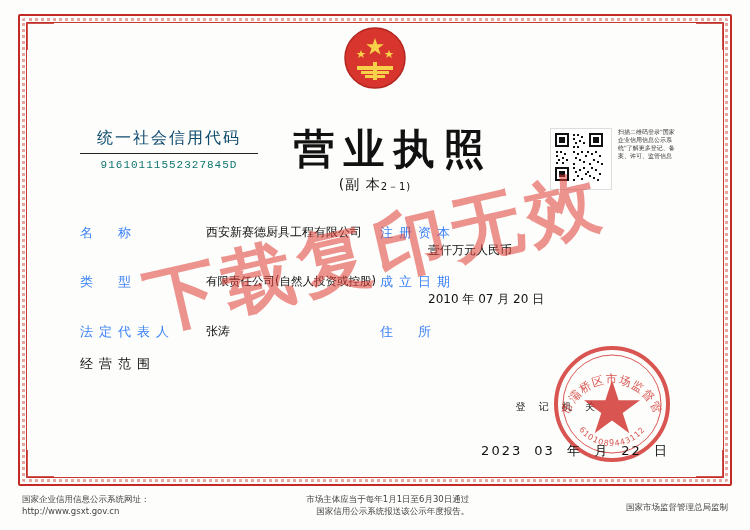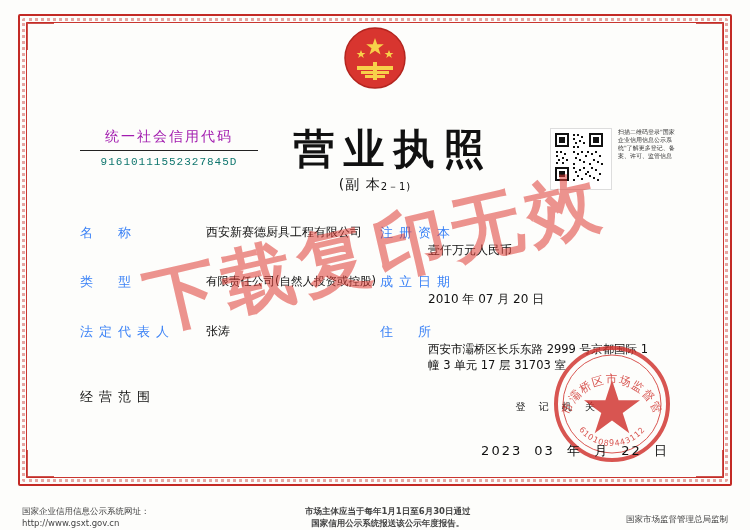--- a/index.html
+++ b/index.html
@@ -105,23 +105,23 @@
 
   
   .code-block {
     position: absolute;
     left: 74px;
     top: 128px;
     width: 190px;
     text-align: center;
   }
   .code-label {
-    font-size: 14px;
+    font-size: 16px;
     letter-spacing: 2px;
-    color: #a21caf;
+    color: #0c4a6e;
     white-space: nowrap;
     text-align: center;
   }
   .code-underline {
     margin: 4px auto 5px auto;
     width: 178px;
     border-bottom: 1px solid #222;
   }
   .code-value {
     font-size: 11px;
@@ -265,29 +265,29 @@
     color: rgba(222, 60, 52, 0.55);
     white-space: nowrap;
     pointer-events: none;
   }
 
   
   .footer {
     position: absolute;
     left: 22px;
     right: 22px;
-    bottom: 0;
+    bottom: 12px;
     font-size: 8.5px;
     color: #444;
     display: flex;
     justify-content: space-between;
     align-items: flex-start;
   }
   .footer-col { line-height: 1.5; }
-  .footer-col.center { text-align: center; font-weight: bold; }
+  .footer-col.center { text-align: right; }
   .footer-col.right { padding-top: 8px; }
 </style>
 </head>
 <body>
 
 <div class="page">
 
   <div class="border-outer"></div>
   <div class="border-dots"></div>
   <div class="border-inner"></div>
@@ -416,21 +416,20 @@
       </div>
     </div>
 
     <div class="row">
       <div class="col-left">
         <div class="lbl w4">法定代表人</div>
         <div class="val">张涛</div>
       </div>
       <div class="col-right">
         <div class="lbl rw">住　所</div>
-        <div class="val small addr">西安市灞桥区长乐东路 2999 号京都国际 1 幢 3 单元 17 层 31703 室</div>
       </div>
     </div>
 
     <div class="scope-row">
       <div class="scope-label">经营范围</div>
     </div>
 
   </div>
 
   <div class="registrar">登 记 机 关</div>

